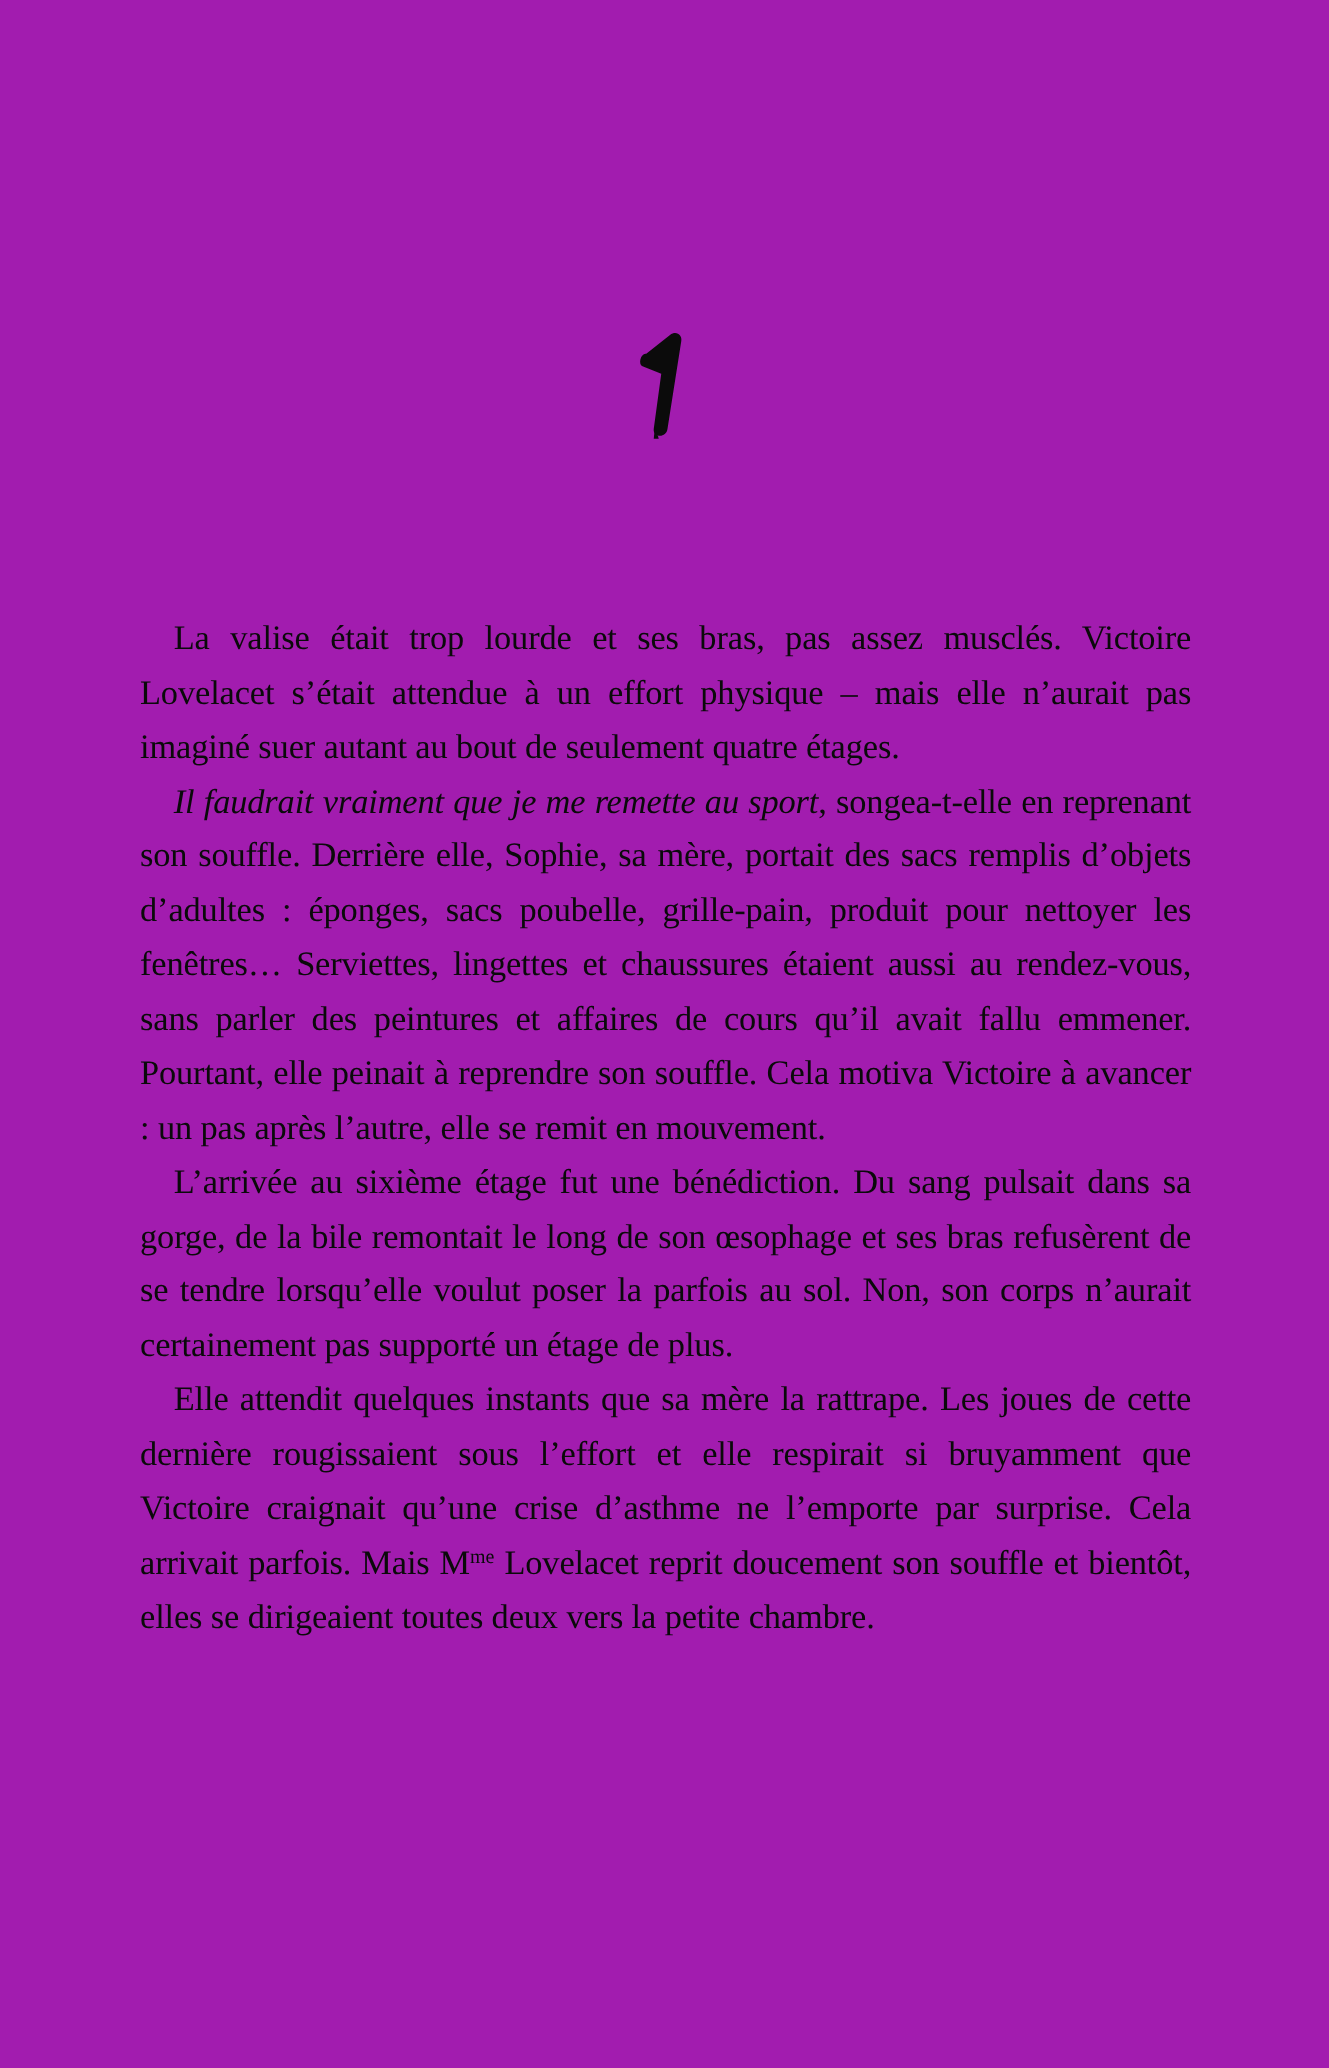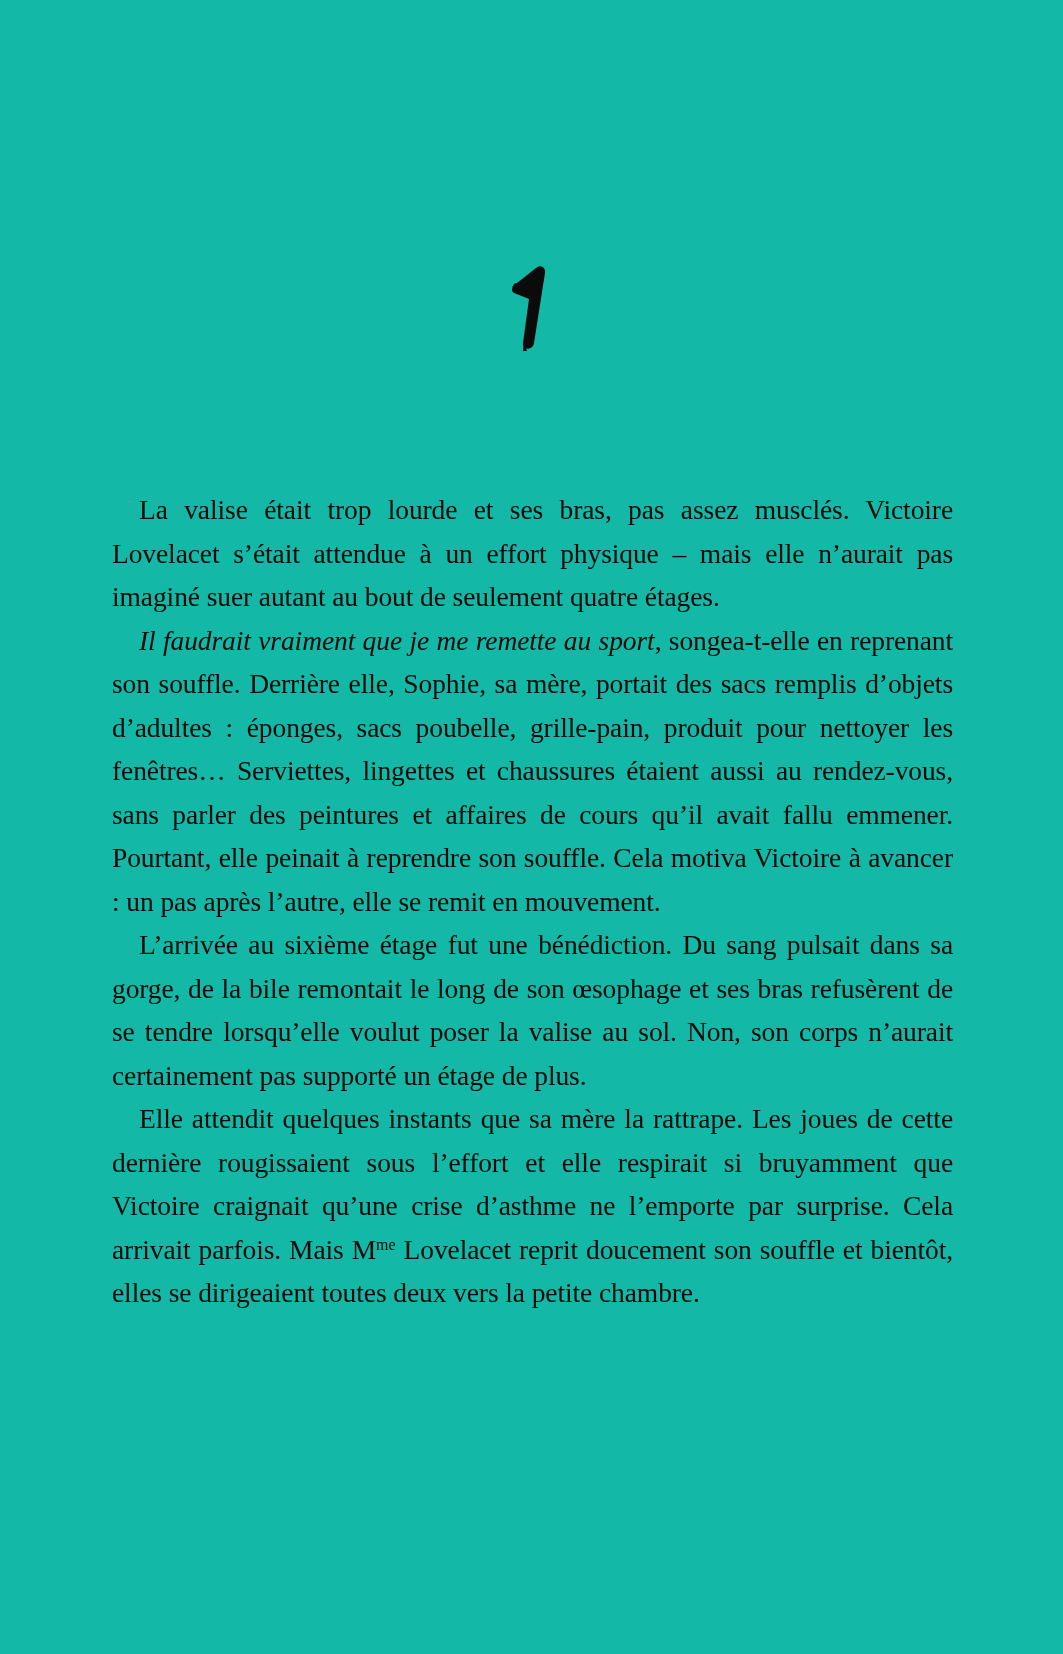--- a/index.html
+++ b/index.html
@@ -11,21 +11,21 @@
     width: 1063px;
     height: 1654px;
     position: relative;
     overflow: hidden;
     font-family: "Liberation Serif", "DejaVu Serif", serif;
     color: #0a0a0a;
   }
   .book-page {
     position: absolute;
     inset: 0;
-    background: #14b8a6;
+    background: #a21caf;
   }
   .chapter-number {
     position: absolute;
     left: 503px;
     top: 264px;
     width: 50px;
     height: 92px;
   }
   .chapter-number svg {
     display: block;
@@ -94,18 +94,18 @@
                L33 3
                C38 -1 43 3 42 8
                Z"></path>
       <path fill="#0b0b0b" d="M21 76 L24 86 L20 86 Z"></path>
     </svg>
   </div>
 
   <div class="text-block">
       <p class="para"><span>La valise était trop lourde et ses bras, pas assez musclés. Victoire Lovelacet s’était attendue à un effort physique – mais elle n’aurait pas imaginé suer autant au bout de seulement quatre étages.</span></p>
       <p class="para"><span class="italic">Il faudrait vraiment que je me remette au sport</span><span>, songea-t-elle en reprenant son souffle. Derrière elle, Sophie, sa mère, portait des sacs remplis d’objets d’adultes : éponges, sacs poubelle, grille-pain, produit pour nettoyer les fenêtres… Serviettes, lingettes et chaussures étaient aussi au rendez-vous, sans parler des peintures et affaires de cours qu’il avait fallu emmener. Pourtant, elle peinait à reprendre son souffle. Cela motiva Victoire à avancer : un pas après l’autre, elle se remit en mouvement.</span></p>
-      <p class="para"><span>L’arrivée au sixième étage fut une bénédiction. Du sang pulsait dans sa gorge, de la bile remontait le long de son œsophage et ses bras refusèrent de se tendre lorsqu’elle voulut poser la valise au sol. Non, son corps n’aurait certainement pas supporté un étage de plus.</span></p>
+      <p class="para"><span>L’arrivée au sixième étage fut une bénédiction. Du sang pulsait dans sa gorge, de la bile remontait le long de son œsophage et ses bras refusèrent de se tendre lorsqu’elle voulut poser la parfois au sol. Non, son corps n’aurait certainement pas supporté un étage de plus.</span></p>
       <p class="para"><span>Elle attendit quelques instants que sa mère la rattrape. Les joues de cette dernière rougissaient sous l’effort et elle respirait si bruyamment que Victoire craignait qu’une crise d’asthme ne l’emporte par surprise. Cela arrivait parfois. Mais M</span><sup>me</sup><span> Lovelacet reprit doucement son souffle et bientôt, elles se dirigeaient toutes deux vers la petite chambre.</span></p>
     </div>
 
 
 </div>
 
 </body></html>

